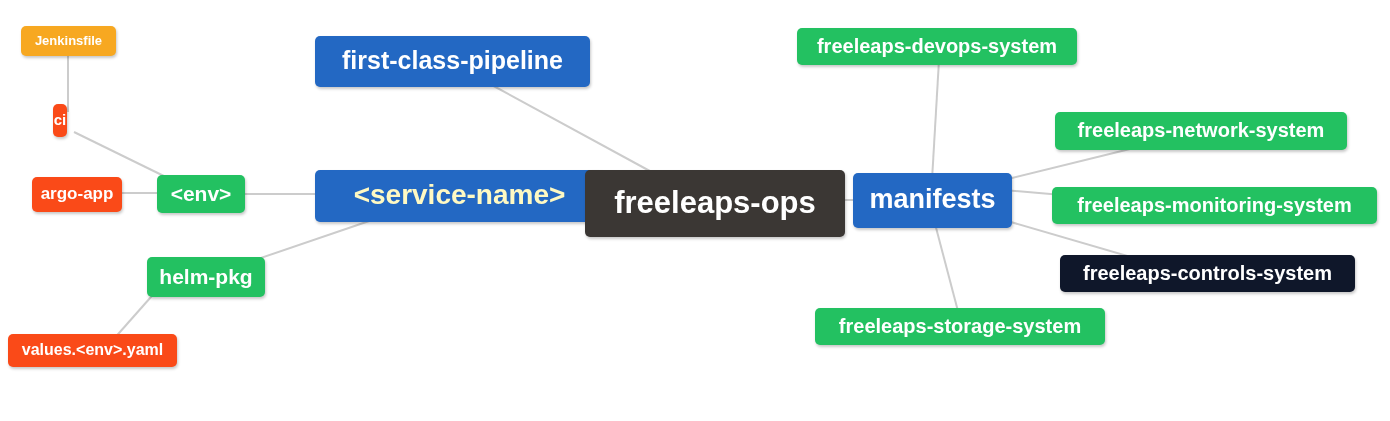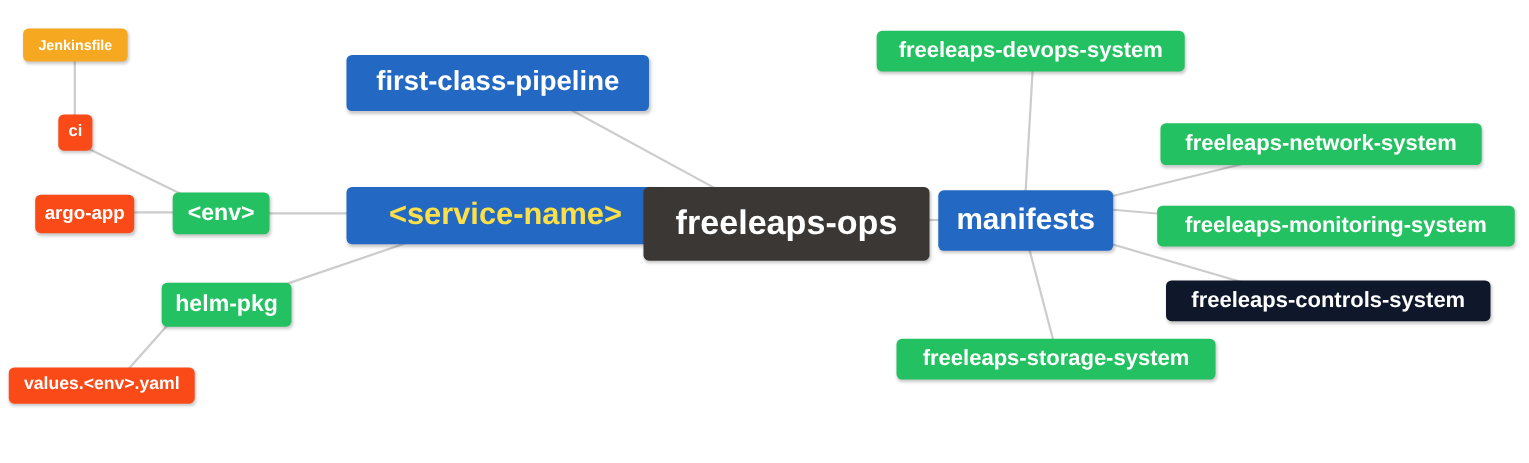--- a/index.html
+++ b/index.html
@@ -58,39 +58,39 @@
       <line x1="840" y1="200" x2="860" y2="200" stroke="#cccccc" stroke-width="2"></line>
       <line x1="939" y1="60" x2="932" y2="180" stroke="#cccccc" stroke-width="2"></line>
       <line x1="1004" y1="180" x2="1134" y2="148" stroke="#cccccc" stroke-width="2"></line>
       <line x1="1004" y1="190" x2="1062" y2="195" stroke="#cccccc" stroke-width="2"></line>
       <line x1="1004" y1="220" x2="1148" y2="262" stroke="#cccccc" stroke-width="2"></line>
       <line x1="934" y1="220" x2="959" y2="315" stroke="#cccccc" stroke-width="2"></line>
     </svg>
 <div class="node" style="left: 21px; top: 26px; width: 95px; height: 30px; font-size: 13px; background: rgb(247, 168, 33); color: rgb(255, 255, 255);">
       <span>Jenkinsfile</span>
     </div>
-    <div class="node" style="left: 53px; top: 104px; width: 31px; height: 33px; font-size: 15px; background: rgb(250, 74, 24); color: rgb(255, 255, 255);">
+    <div class="node" style="left: 53px; top: 104px; width: 14px; height: 33px; font-size: 15px; background: rgb(250, 74, 24); color: rgb(255, 255, 255);">
       <span>ci</span>
     </div>
     <div class="node" style="left: 32px; top: 177px; width: 90px; height: 35px; font-size: 17px; background: rgb(250, 74, 24); color: rgb(255, 255, 255);">
       <span>argo-app</span>
     </div>
     <div class="node" style="left: 147px; top: 257px; width: 118px; height: 40px; font-size: 21px; background: rgb(35, 193, 97); color: rgb(255, 255, 255);">
       <span>helm-pkg</span>
     </div>
     <div class="node" style="left: 157px; top: 175px; width: 88px; height: 38px; font-size: 21px; background: rgb(35, 193, 97); color: rgb(255, 255, 255);">
       <span>&lt;env&gt;</span>
     </div>
     <div class="node" style="left: 8px; top: 334px; width: 169px; height: 33px; font-size: 16px; background: rgb(250, 74, 24); color: rgb(255, 255, 255); justify-content: center;">
       <span>values.&lt;env&gt;.yaml</span>
     </div>
-    <div class="node" style="left: 315px; top: 170px; width: 289px; height: 52px; font-size: 28px; background: rgb(35, 104, 195); color: #fde047;">
+    <div class="node" style="left: 315px; top: 170px; width: 289px; height: 52px; font-size: 28px; background: rgb(35, 104, 195); color: #fef9c3;">
       <span>&lt;service-name&gt;</span>
     </div>
-    <div class="node" style="left: 315px; top: 50px; width: 275px; height: 51px; font-size: 25px; background: rgb(35, 104, 195); color: rgb(255, 255, 255);">
+    <div class="node" style="left: 315px; top: 36px; width: 275px; height: 51px; font-size: 25px; background: rgb(35, 104, 195); color: rgb(255, 255, 255);">
       <span>first-class-pipeline</span>
     </div>
     <div class="node" style="left: 585px; top: 170px; width: 260px; height: 67px; font-size: 31px; background: rgb(59, 55, 52); color: rgb(255, 255, 255);">
       <span>freeleaps-ops</span>
     </div>
     <div class="node" style="left: 853px; top: 173px; width: 159px; height: 55px; font-size: 27px; background: rgb(35, 104, 195); color: rgb(255, 255, 255);">
       <span>manifests</span>
     </div>
     <div class="node" style="left: 797px; top: 28px; width: 280px; height: 37px; font-size: 20px; background: rgb(35, 193, 97); color: rgb(255, 255, 255);">
       <span>freeleaps-devops-system</span>

